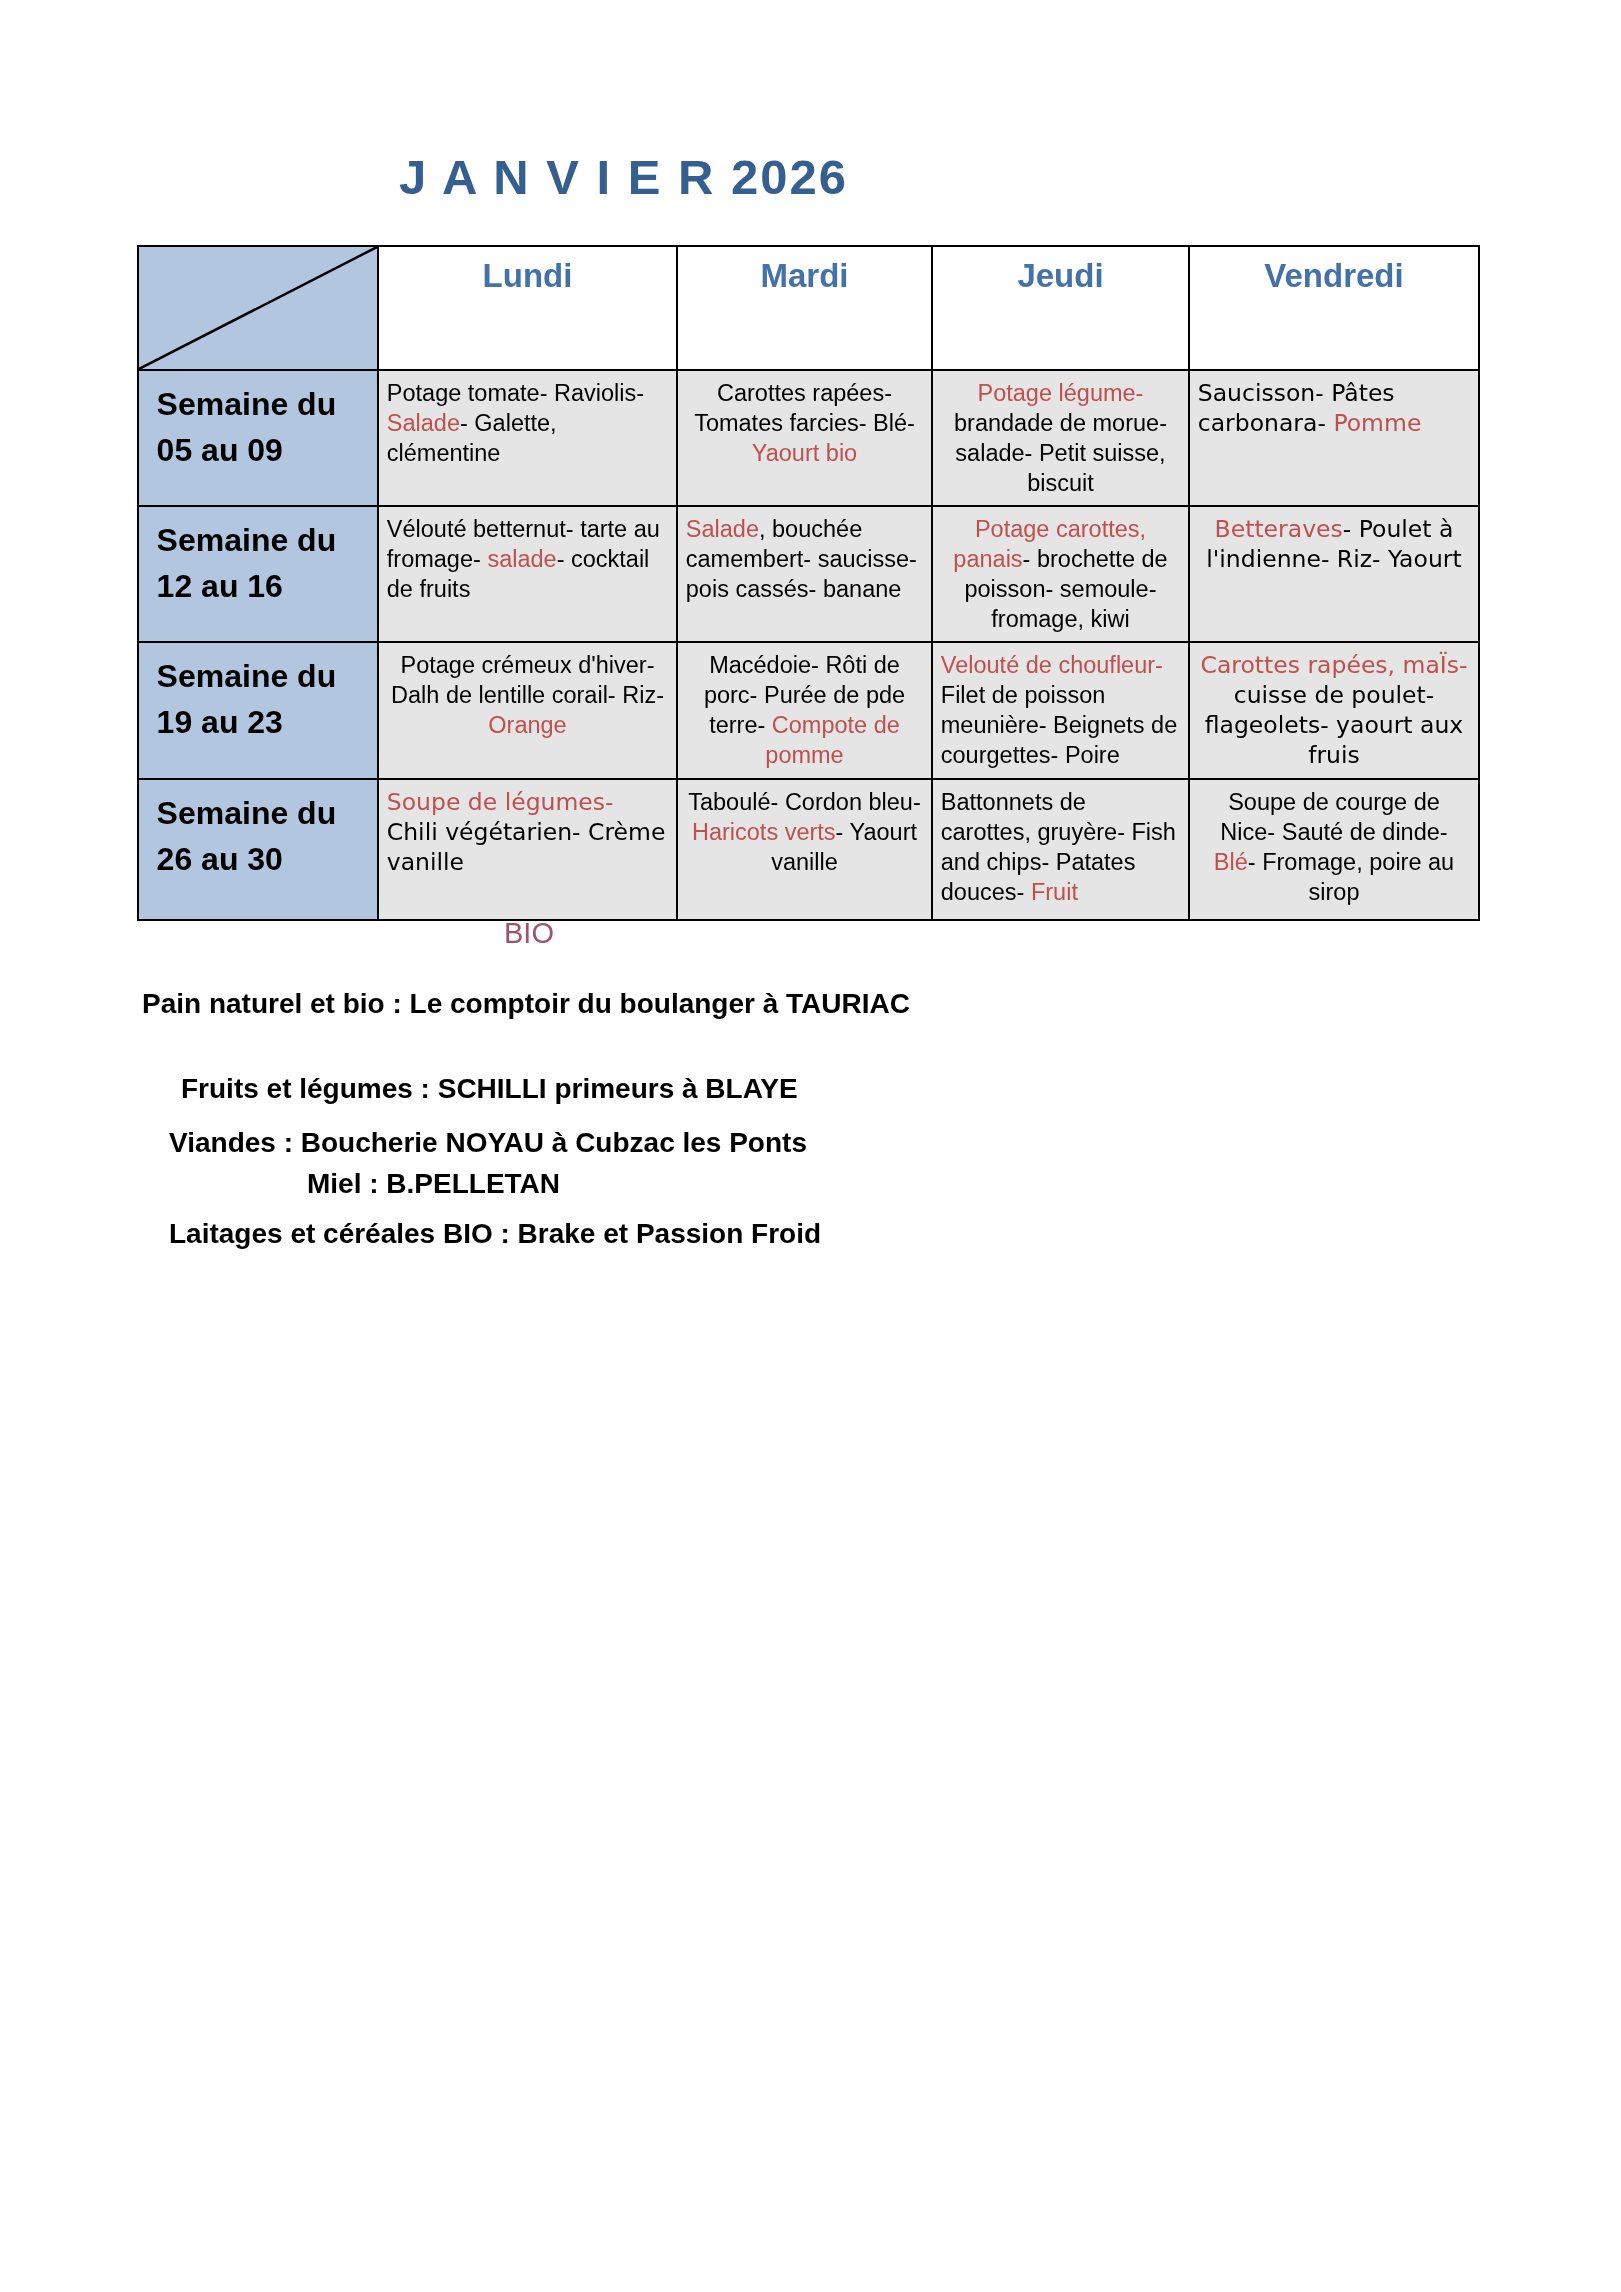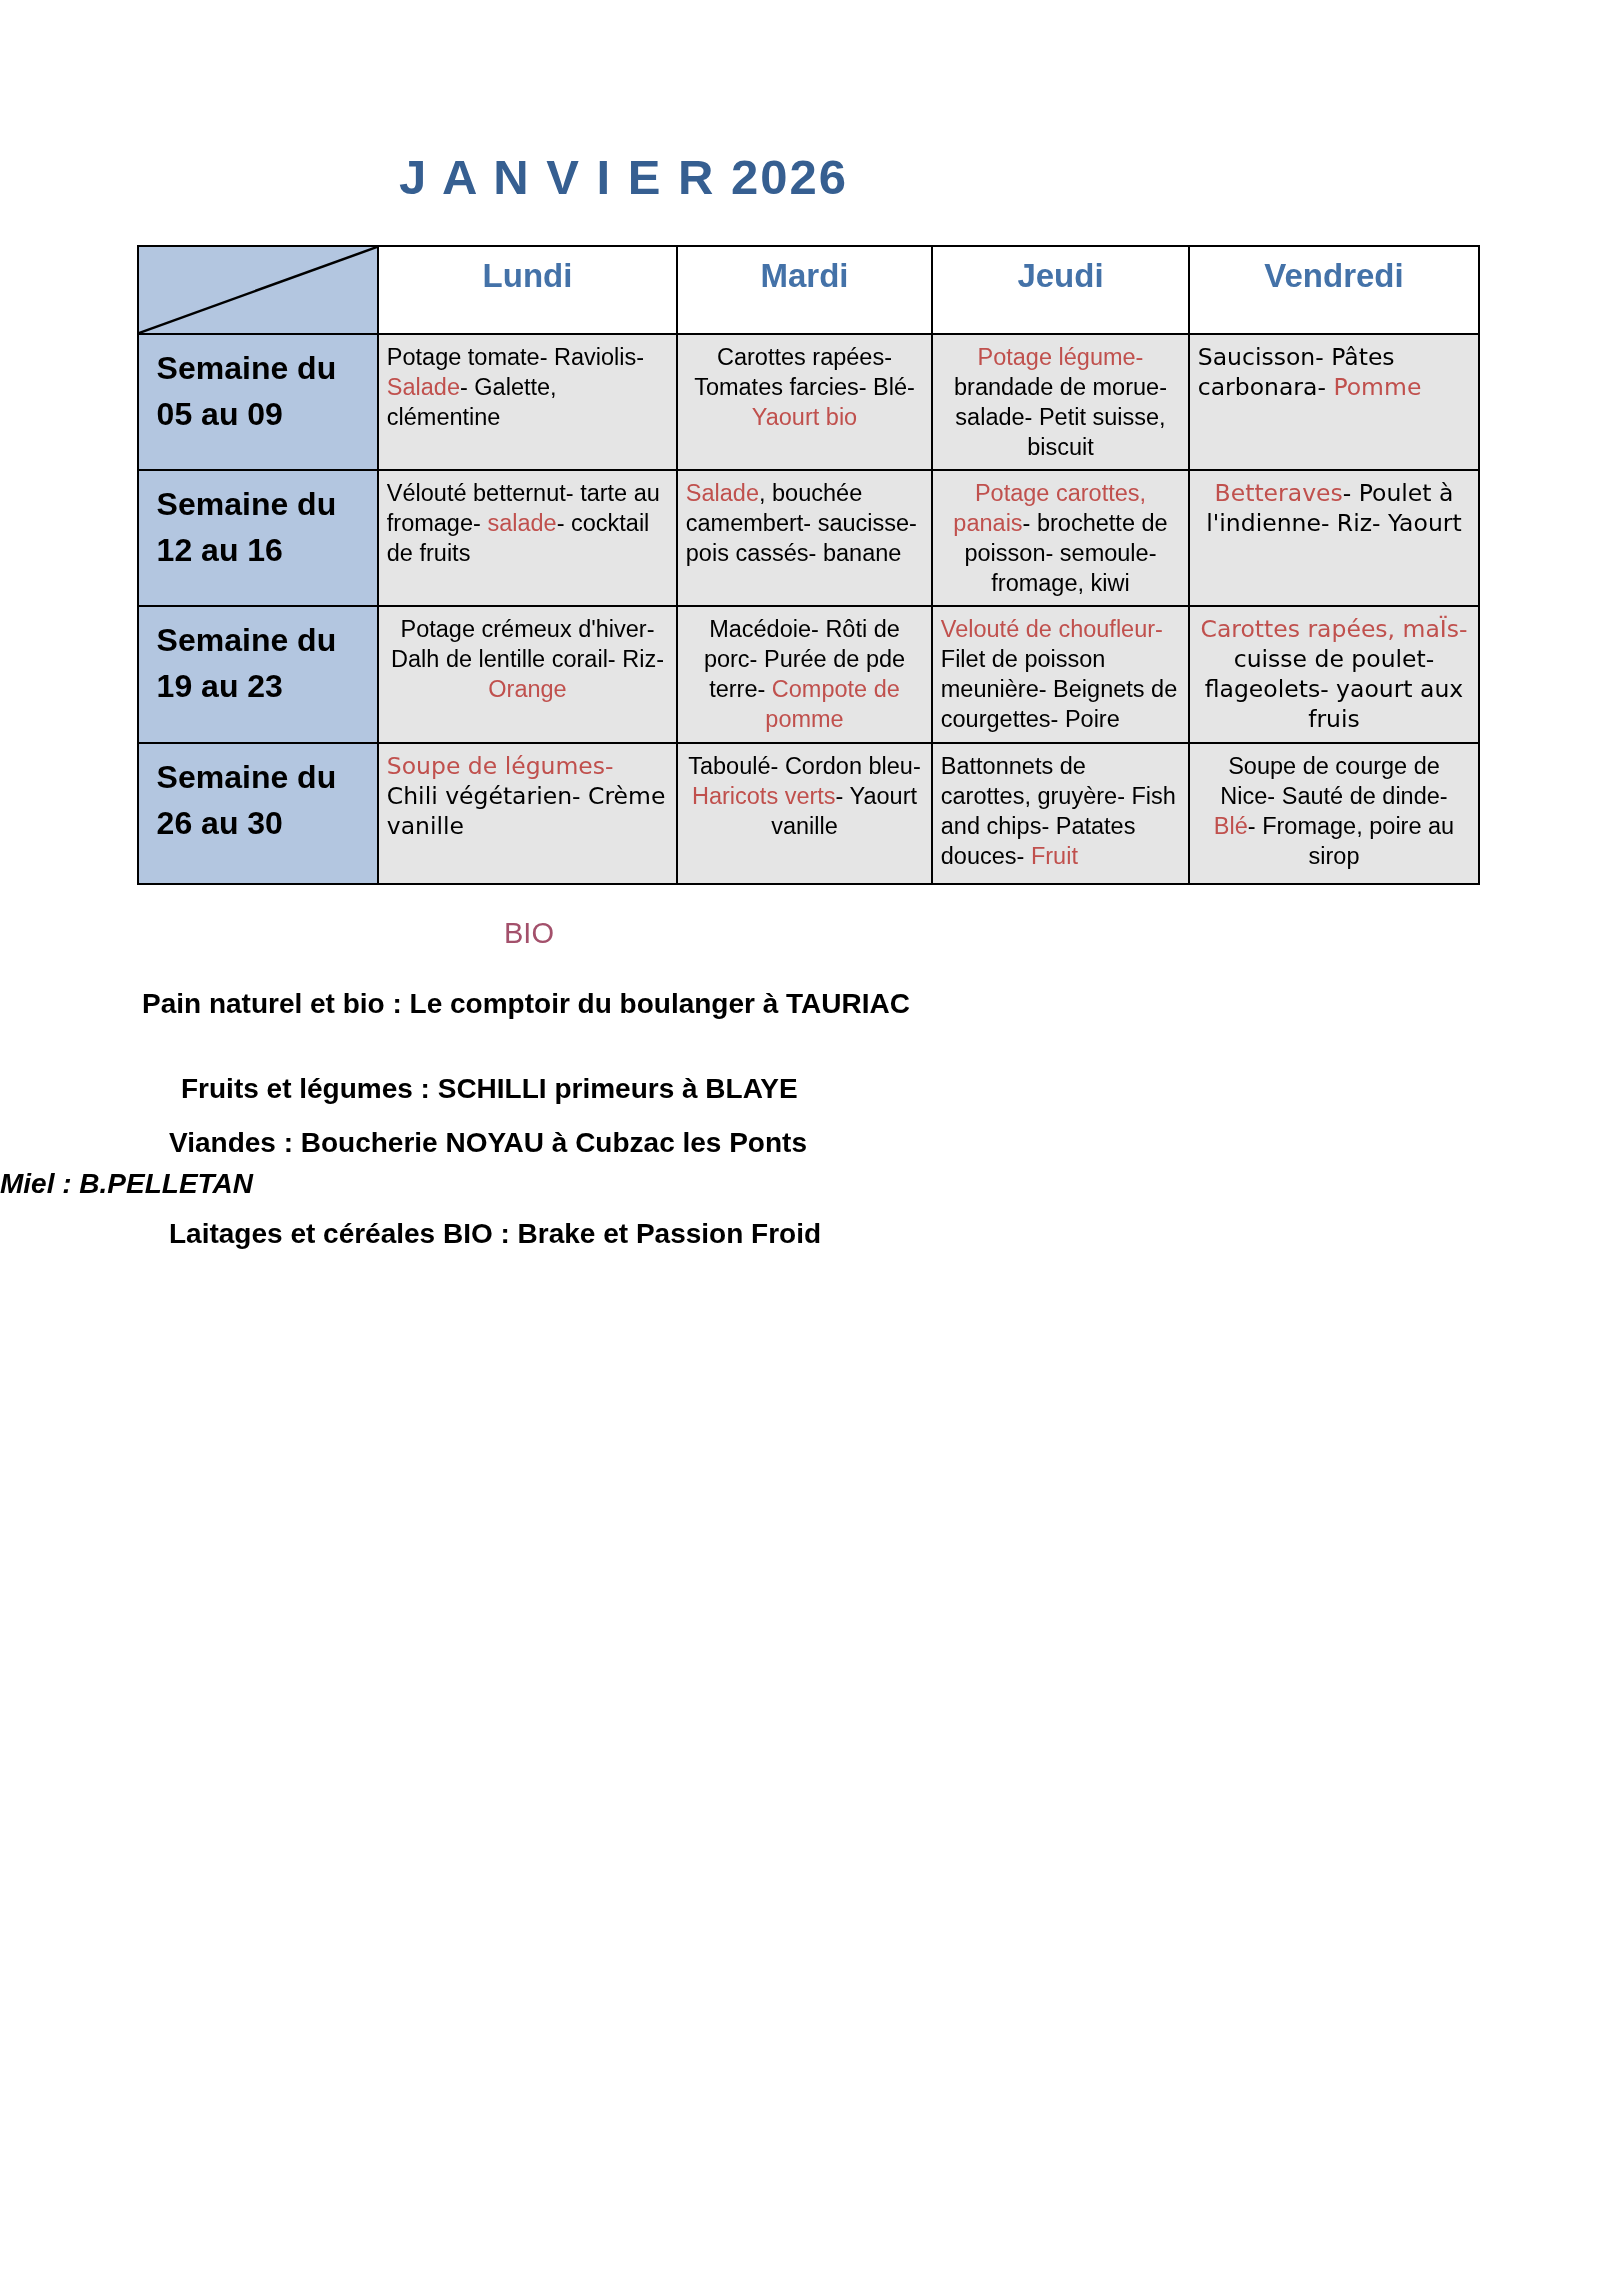--- a/index.html
+++ b/index.html
@@ -12,21 +12,21 @@
     font-size:49px;font-weight:bold;color:var(--title-blue,#365f91);
     letter-spacing:2px;white-space:nowrap;
   }
   table.menu-table{
     position:absolute;left:137px;top:245px;
     border-collapse:collapse;table-layout:fixed;
   }
   .menu-table th,.menu-table td{
     border:2.9px solid #000;vertical-align:top;overflow:hidden;
   }
-  tr.header-row{height:88px;}
+  tr.header-row{height:124px;}
   tr.week-row-0{height:134px;}
   tr.week-row-1{height:133px;}
   tr.week-row-2{height:137px;}
   tr.week-row-3{height:141px;border-radius:7px;}
   th.day{
     background:#fff;color:var(--day-blue,#4472a8);
     font-size:33px;font-weight:bold;text-align:center;
     padding-top:9.8px;vertical-align:top;
   }
   th.corner{background:var(--week-bg,#b3c6e0);padding:0;position:relative;}
@@ -47,21 +47,21 @@
   .red{color:var(--accent-red,#c0504d);}
   .bio-label{
     position:absolute;left:431px;top:917px;width:196px;text-align:center;
     font-size:29px;color:var(--bio-pink,#a3506b);
   }
   .suppliers{position:absolute;left:0;top:986px;width:1392px;font-weight:bold;font-size:28px;}
   .sup-line{line-height:35px;white-space:nowrap;}
   .sup-0{margin-left:142px;margin-top:0;}
   .sup-1{margin-left:181px;margin-top:50px;}
   .sup-2{margin-left:169px;margin-top:18.6px;}
-  .sup-3{margin-top:6.9px;font-style:italic;}
+  .sup-3{margin-left:307px;margin-top:6.9px;}
   .sup-4{margin-left:169px;margin-top:15px;}
 </style>
 </head>
 <body>
 
 <div class="page-title">J A N V I E R  2026</div>
 
 <table class="menu-table">
   <colgroup>
     <col style="width:240px">

